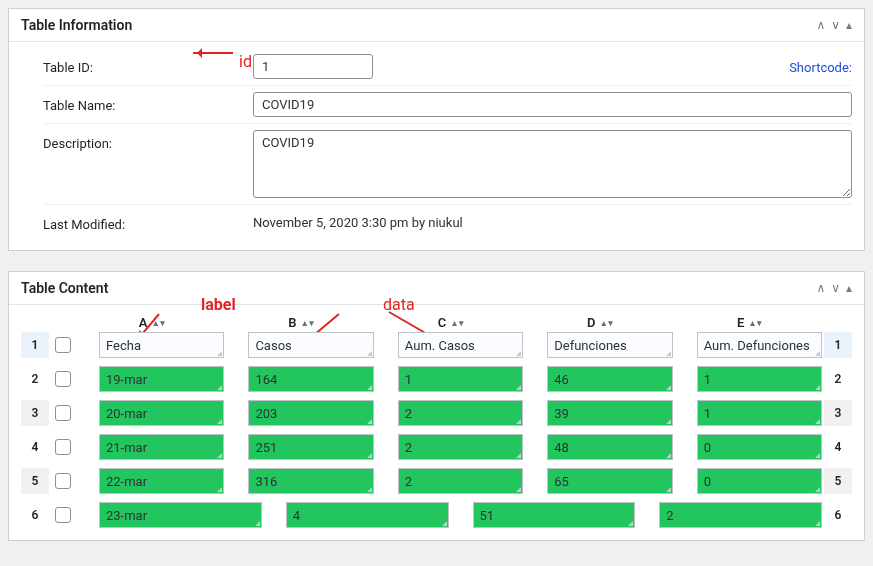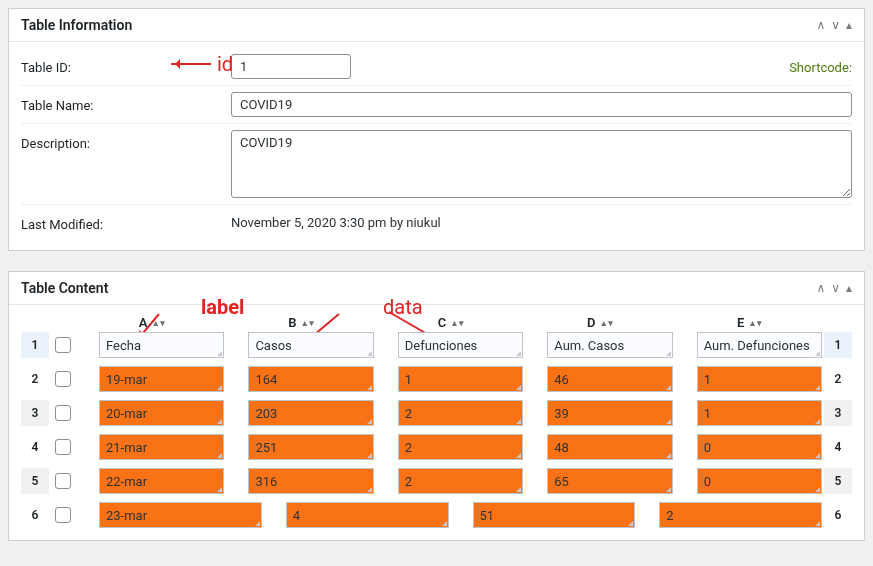--- a/index.html
+++ b/index.html
@@ -34,20 +34,21 @@
   color: #787c82;
 }
 .panel-header-icons span { cursor: pointer; font-size: 12px; }
 .panel-body { padding: 6px 12px 12px; }
 
 .form-row {
   display: flex;
   align-items: flex-start;
   padding: 6px 0;
   border-top: 1px solid #f0f0f0;
+  margin-left: 22px;
 }
 .form-row:first-child { border-top: none; }
 .form-row-label {
   width: 210px;
   padding-top: 6px;
   color: #1d2327;
 }
 .form-row-field { flex: 1; display: flex; align-items: flex-start; gap: 10px; }
 
 input[type="text"], textarea {
@@ -60,29 +61,28 @@
   font-family: inherit;
 }
 .input-id { width: 120px; }
 .input-wide { width: 100%; }
 textarea.input-wide { height: 68px; resize: both; }
 .shortcode-input {
   width: 168px;
   background: #f0f0f1;
   color: #6c7075;
 }
-.shortcode-label { margin-left: auto; padding-top: 6px; color: #4d7c0f; }
+.shortcode-label { margin-left: auto; padding-top: 6px; color: #1d4ed8; }
 
 .annot {
   position: absolute;
   color: #e02424;
-  font-size: 20px;
+  font-size: 16px;
   pointer-events: none;
   display: flex;
-  align-items: center;
   gap: 6px;
 }
 .arrow-left {
   width: 40px; height: 2px; background: #e02424; position: relative;
 }
 .arrow-left::before {
   content: ""; position: absolute; left: -1px; top: -4px;
   border: 5px solid transparent; border-right-color: #e02424;
 }
 .arrow-dr {
@@ -152,21 +152,21 @@
   flex: 1;
   padding: 0 2px;
 }
 .tc-cell input {
   width: 100%;
   height: 26px;
   padding: 2px 6px;
   border: 1px solid #bfc3c7;
   border-radius: 0;
   font-size: 13px;
-  background: #f97316;
+  background: #22c55e;
   position: relative;
 }
 .cell-wrap {
   position: relative;
   padding-left: 20px;
 }
 .cell-wrap::after {
   content: "";
   position: absolute;
   right: 2px;
@@ -291,24 +291,24 @@
           <div class="tc-chk">
             <input type="checkbox" style="">
           </div>
           <div class="tc-cell">
             <div class="cell-wrap"><input type="text" value="Fecha" style=""></div>
           </div>
           <div class="tc-cell">
             <div class="cell-wrap"><input type="text" value="Casos" style=""></div>
           </div>
           <div class="tc-cell">
+            <div class="cell-wrap"><input type="text" value="Aum. Casos" style=""></div>
+          </div>
+          <div class="tc-cell">
             <div class="cell-wrap"><input type="text" value="Defunciones" style=""></div>
-          </div>
-          <div class="tc-cell">
-            <div class="cell-wrap"><input type="text" value="Aum. Casos" style=""></div>
           </div>
           <div class="tc-cell">
             <div class="cell-wrap"><input type="text" value="Aum. Defunciones" style=""></div>
           </div>
           <div class="tc-rownum right">1</div>
         </div>
         <div class="tc-row">
           <div class="tc-rownum">2</div>
           <div class="tc-chk">
             <input type="checkbox" style="">

